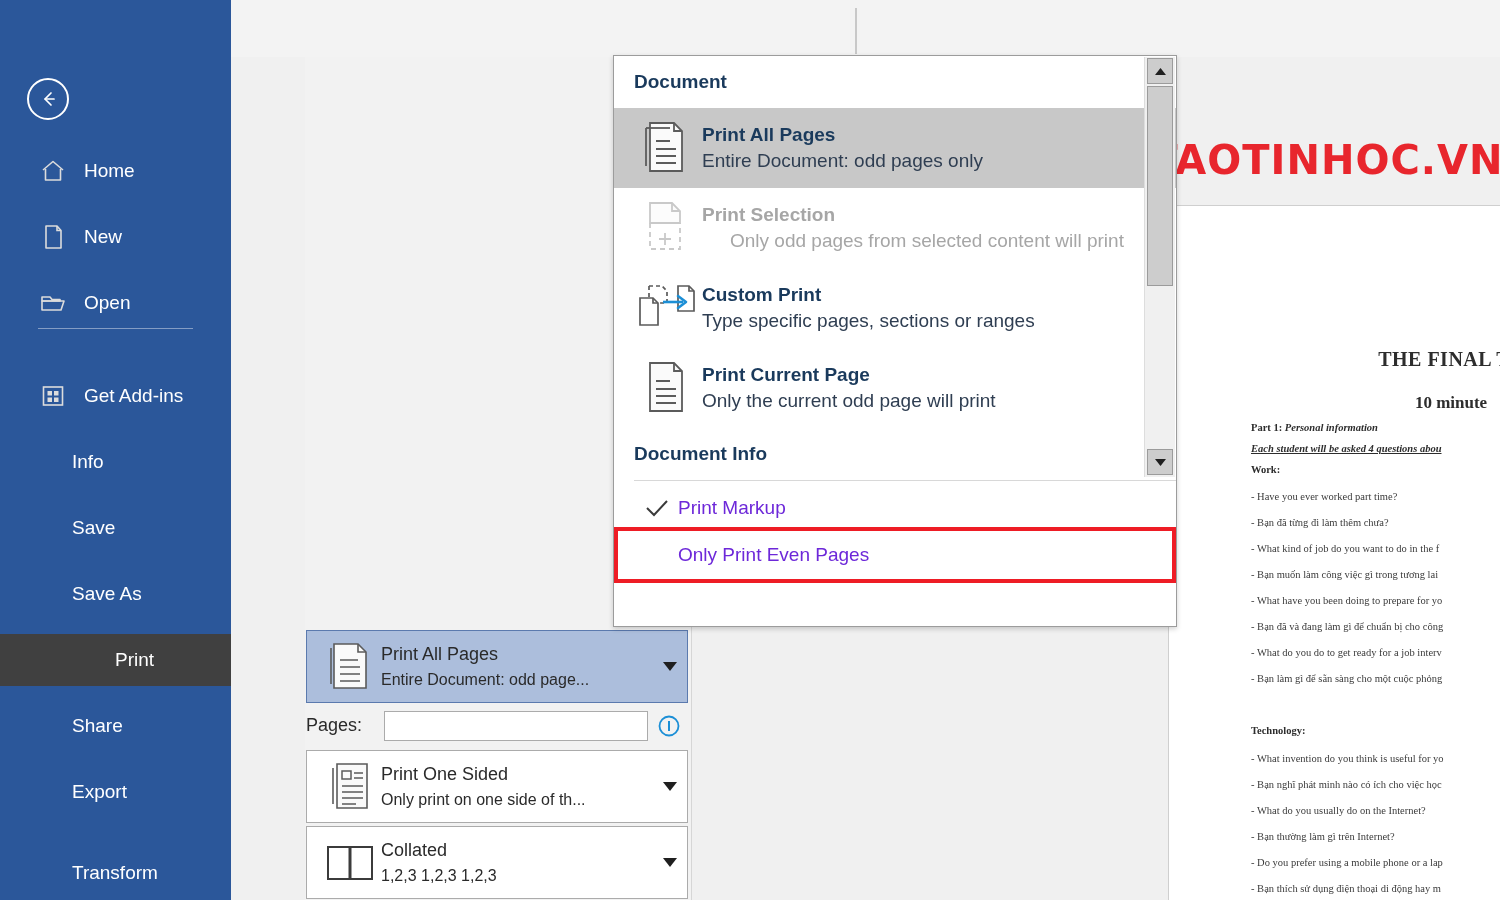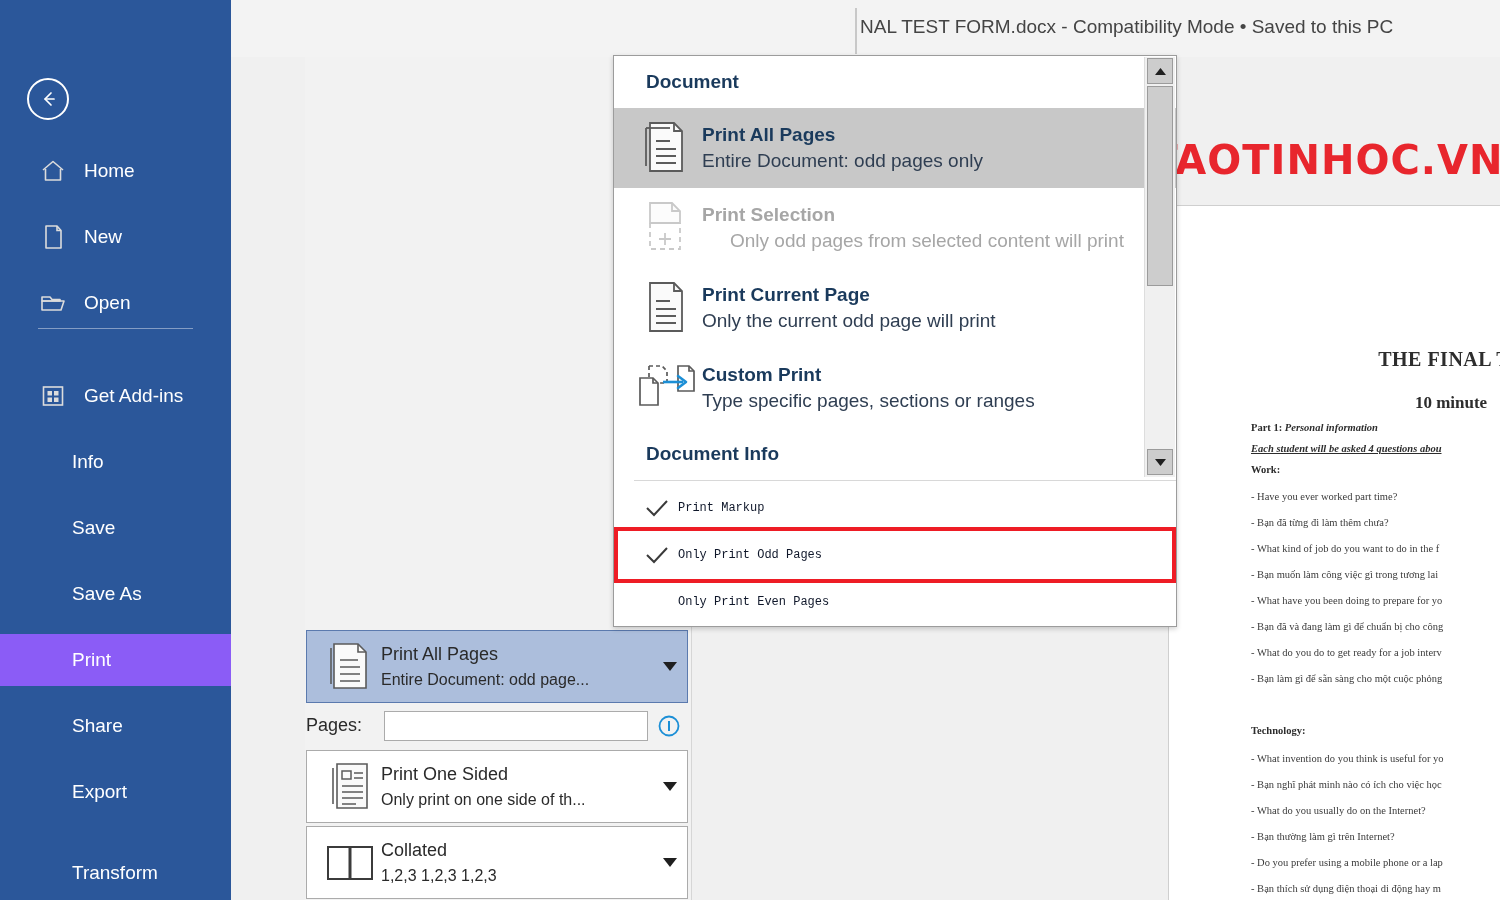--- a/index.html
+++ b/index.html
@@ -25,21 +25,21 @@
     position:absolute;left:0;width:231px;height:52px;
     display:flex;align-items:center;cursor:pointer;
     color:#ffffff;font-size:19px;
   }
   .nav-item .nav-ico{
     width:30px;height:30px;margin-left:38px;margin-right:16px;
     display:flex;align-items:center;justify-content:center;flex:0 0 auto;
   }
   .nav-item .nav-lbl{white-space:nowrap;}
   .nav-item.no-ico .nav-lbl{margin-left:72px;}
-  .nav-item.active{background:#8b5cf6;}
+  .nav-item.active{background:#404040;padding-left:43px;}
   .nav-sep{
     position:absolute;left:38px;width:155px;height:1px;
     background:rgba(255,255,255,0.42);
   }
   
   #main{
     position:absolute;left:231px;top:0;width:1269px;height:900px;
     background:#F2F2F2;
   }
   #titlebar{
@@ -109,39 +109,39 @@
   
   #dropdown{
     position:absolute;left:308px;top:-2px;width:562px;height:570px;
     background:#ffffff;border:1px solid #9C9C9C;z-index:40;
     box-shadow:0 2px 5px rgba(0,0,0,0.18);
   }
   #dd-scrollarea{
     position:absolute;left:0;top:0;width:562px;height:424px;overflow:hidden;
   }
   .dd-header{
-    height:52px;display:flex;align-items:center;padding-left:32px;box-sizing:border-box;
+    height:52px;display:flex;align-items:center;padding-left:20px;box-sizing:border-box;
     font-size:19px;font-weight:bold;color:#1a3a5c;
   }
   .dd-item{
     height:80px;display:flex;align-items:center;cursor:pointer;
   }
   .dd-item.hl{background:#C8C8C8;}
   .dd-item .dd-ico{width:72px;height:62px;margin-left:16px;flex:0 0 auto;display:flex;align-items:center;justify-content:center;}
   .dd-item .dd-txt{flex:1 1 auto;min-width:0;padding-right:8px;}
   .dd-t1{font-size:19px;font-weight:bold;color:#1a3a5c;white-space:nowrap;}
   .dd-t2{font-size:19px;color:#2f3e52;margin-top:4px;white-space:nowrap;}
   .dd-item.disabled .dd-t1{color:#A6A6A6;font-weight:bold;}
   .dd-item.disabled .dd-t2{color:#A6A6A6;margin-left:28px;}
   .dd-divider{height:1px;background:#D8D8D8;margin:0 10px;}
   .dd-check{
     height:47px;display:flex;align-items:center;cursor:pointer;
   }
   .dd-check .ck{width:42px;margin-left:22px;flex:0 0 auto;display:flex;align-items:center;justify-content:center;}
-  .dd-check .ck-lbl{font-size:12px;color:#0f172a;white-space:nowrap;font-family:Liberation Mono, monospace;}
+  .dd-check .ck-lbl{font-size:19px;color:#6d28d9;white-space:nowrap;}
   #red-box{
     position:absolute;left:0px;top:471px;width:562px;height:56px;
     border:4px solid #EE1C25;box-sizing:border-box;z-index:60;pointer-events:none;
   }
   
   #dd-scroll{
     position:absolute;right:1px;top:1px;width:30px;height:420px;background:#F0F0F0;
     border-left:1px solid #DDDDDD;
   }
   .sb-btn{
@@ -229,21 +229,20 @@
       <div class="nav-item no-ico" style="top: 832px; align-items: flex-end;">
         <span class="nav-lbl">Transform</span>
       </div>
     </div>
 </div>
 
 <div id="main">
 
   <div id="titlebar">
     <div id="title-caret"></div>
-    <div id="title-text">NAL TEST FORM.docx  -  Compatibility Mode • Saved to this PC</div>
   </div>
 
   <div id="preview-pane">
 
     <div id="logo">
       <span id="logo-mark">
         <svg width="70" height="60" viewBox="0 0 70 60">
           <path d="M2 3 L24 3 L35 38 L46 3 L68 3 L40 57 L29 57 Z" fill="#E8262D"></path>
           <path d="M24 3 L46 3 L40 20 L30 20 Z" fill="#C81E26"></path>
           <path d="M33 22 L44 22 L36 44 L30 36 Z" fill="#ffffff"></path>
@@ -385,46 +384,46 @@
                     <path d="M25 34 V46 M19 40 H31" stroke="#C9C9C9" stroke-width="1.8"></path>
                   </svg>
                 </span>
                 <span class="dd-txt">
                   <div class="dd-t1">Print Selection</div>
                   <div class="dd-t2">Only odd pages from selected content will print</div>
                 </span>
               </div>
               <div class="dd-item">
                 <span class="dd-ico">
-                  <svg width="52" height="58" viewBox="0 0 52 58">
-                    <path d="M10 4 H34 L42 12 V52 H10 Z" fill="#FAFAFA" stroke="#5B5B5B" stroke-width="1.8"></path>
-                    <path d="M34 4 V12 H42" fill="none" stroke="#5B5B5B" stroke-width="1.8"></path>
-                    <path d="M16 22 H30 M16 30 H36 M16 37 H36 M16 44 H36" stroke="#5B5B5B" stroke-width="1.8"></path>
-                  </svg>
-                </span>
-                <span class="dd-txt">
-                  <div class="dd-t1">Print Current Page</div>
-                  <div class="dd-t2">Only the current odd page will print</div>
-                </span>
-              </div>
-              <div class="dd-item">
-                <span class="dd-ico">
                   <svg width="60" height="54" viewBox="0 0 60 54">
                     <path d="M13 5 H26 L31 10 V22 H13 Z" fill="#FFF" stroke="#5B5B5B" stroke-width="1.7" stroke-dasharray="4 3"></path>
                     <path d="M4 17 H17 L22 22 V44 H4 Z" fill="#FFF" stroke="#5B5B5B" stroke-width="1.7"></path>
                     <path d="M17 17 V22 H22" fill="none" stroke="#5B5B5B" stroke-width="1.7"></path>
                     <path d="M42 5 H53 L58 10 V30 H42 Z" fill="#FFF" stroke="#5B5B5B" stroke-width="1.7"></path>
                     <path d="M53 5 V10 H58" fill="none" stroke="#5B5B5B" stroke-width="1.7"></path>
                     <path d="M27 21 H47" stroke="#1C8FD6" stroke-width="2.6"></path>
                     <path d="M42 15 L50 21 L42 27" fill="none" stroke="#1C8FD6" stroke-width="2.6" stroke-linejoin="round" stroke-linecap="round"></path>
                   </svg>
                 </span>
                 <span class="dd-txt">
                   <div class="dd-t1">Custom Print</div>
                   <div class="dd-t2">Type specific pages, sections or ranges</div>
+                </span>
+              </div>
+              <div class="dd-item">
+                <span class="dd-ico">
+                  <svg width="52" height="58" viewBox="0 0 52 58">
+                    <path d="M10 4 H34 L42 12 V52 H10 Z" fill="#FAFAFA" stroke="#5B5B5B" stroke-width="1.8"></path>
+                    <path d="M34 4 V12 H42" fill="none" stroke="#5B5B5B" stroke-width="1.8"></path>
+                    <path d="M16 22 H30 M16 30 H36 M16 37 H36 M16 44 H36" stroke="#5B5B5B" stroke-width="1.8"></path>
+                  </svg>
+                </span>
+                <span class="dd-txt">
+                  <div class="dd-t1">Print Current Page</div>
+                  <div class="dd-t2">Only the current odd page will print</div>
                 </span>
               </div>
             </div>
           <div class="dd-header">Document Info</div>
         </div>
 
         <div id="dd-scroll">
           <div class="sb-btn" id="sb-up">
             <svg width="11" height="7" viewBox="0 0 11 7">
                 <path d="M5.5 0 L11 7 L0 7 Z" fill="#1f1f1f"></path>
@@ -442,28 +441,20 @@
         <div id="dd-checks" style="position:absolute;left:0;top:428px;width:562px;">
             <div class="dd-check">
               <span class="ck">
                 <svg width="24" height="18" viewBox="0 0 24 18">
                   <path d="M2 9 L9 16 L22 2" fill="none" stroke="#3a3a3a" stroke-width="2"></path>
                 </svg>
               </span>
               <span class="ck-lbl">Print Markup</span>
             </div>
             <div class="dd-check">
-              <span class="ck">
-                <svg width="24" height="18" viewBox="0 0 24 18">
-                  <path d="M2 9 L9 16 L22 2" fill="none" stroke="#3a3a3a" stroke-width="2"></path>
-                </svg>
-              </span>
-              <span class="ck-lbl">Only Print Odd Pages</span>
-            </div>
-            <div class="dd-check">
               <span class="ck"></span>
               <span class="ck-lbl">Only Print Even Pages</span>
             </div>
           </div>
         <div id="red-box"></div>
       </div>
 
     </div>
   </div>
 </div>

